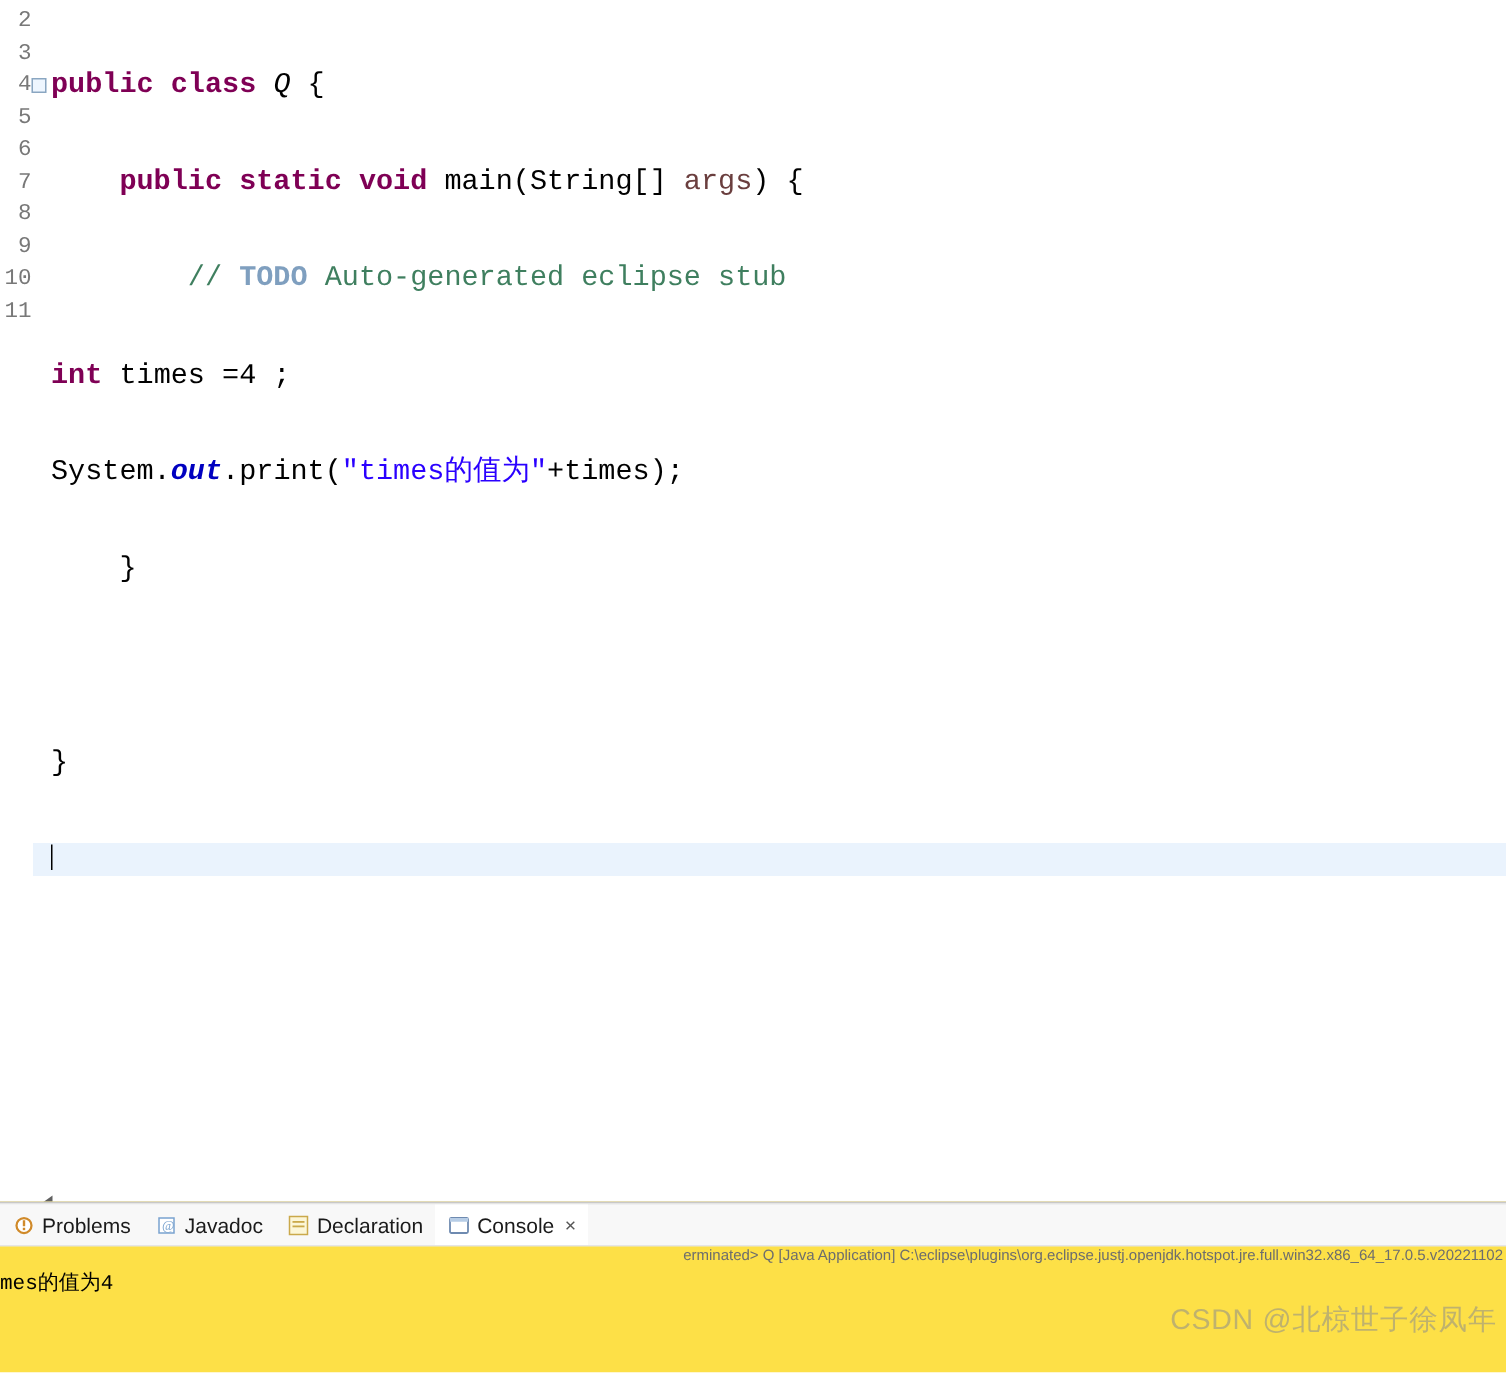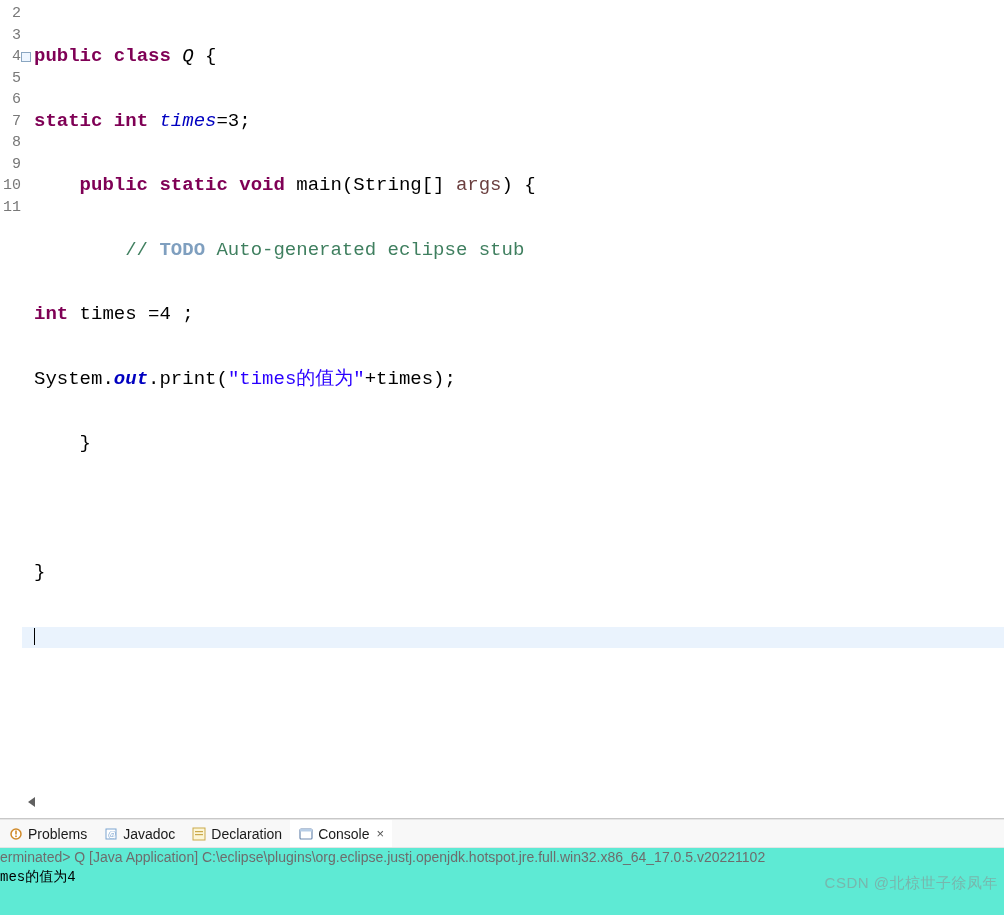--- a/index.html
+++ b/index.html
@@ -80,24 +80,24 @@
     }
     .hscroll .arrow {
       width: 0; height: 0;
       border-top: 5px solid transparent;
       border-bottom: 5px solid transparent;
       border-right: 7px solid #606060;
     }
 
     .bottom-panel {
       border-top: 1px solid #c8c8c8;
-      background: #5eead4;
+      background: #fde047;
       position: absolute;
       bottom: 0; left: 0; right: 0;
-      height: 97px;
+      height: 114px;
     }
     .tab-bar {
       display: flex;
       align-items: center;
       height: 28px;
       font-family: "Segoe UI", Tahoma, sans-serif;
       font-size: 14px;
       background: #f8f8f8;
       border-top: 1px solid #e5e5e5;
     }
@@ -121,42 +121,43 @@
       content:"";
       position:absolute;
       left:-1px; right:-1px; top:-1px;
       height:2px;
     }
     .tab:not(.active){
       background:#f8f8f8;
     }
     .terminated {
       font-family: "Segoe UI", Tahoma, sans-serif;
-      font-size: 14px;
+      font-size: 10px;
       color: #6d6d6d;
       padding: 1px 2px 0 0px;
       border-top: 1px solid #e5e5e5;
       white-space: nowrap;
       overflow: hidden;
+      text-align: right;
     }
     .console-out {
       font-family: Consolas, "Courier New", monospace;
       font-size: 14px;
       color: #000;
       padding: 3px 0 0 0px;
       white-space: nowrap;
       overflow: hidden;
     }
 
     .watermark {
       position: absolute;
       right: 6px;
       bottom: 22px;
       font-family: "Segoe UI", Tahoma, sans-serif;
-      font-size: 15px;
+      font-size: 19px;
       color: rgba(140,140,140,0.55);
       letter-spacing: 0.5px;
       pointer-events: none;
     }
 
     .icon-problems svg, .icon-javadoc svg, .icon-decl svg, .icon-console svg { display:block; }
   </style>
 </head>
 <body>
 
@@ -168,21 +169,20 @@
     <div class="ln">5</div>
     <div class="ln">6</div>
     <div class="ln">7</div>
     <div class="ln">8</div>
     <div class="ln">9</div>
     <div class="ln">10</div>
     <div class="ln">11</div>
   </div>
   <div class="code">
     <div class="line"><span class="kw">public</span> <span class="kw">class</span> <span class="cls">Q</span><span class="plain"> {</span></div>
-    <div class="line"><span class="kw">static</span> <span class="kw">int</span> <span class="fld">times</span><span class="plain">=3;</span></div>
     <div class="line"><span>    </span><span class="kw">public</span> <span class="kw">static</span> <span class="kw">void</span><span class="plain"> main(String[] </span><span class="param">args</span><span class="plain">) {</span></div>
     <div class="line"><span>        </span><span class="cmt">// </span><span class="todo">TODO</span><span class="cmt"> Auto-generated eclipse stub</span></div>
     <div class="line"><span class="kw">int</span><span class="plain"> times =4 ;</span></div>
     <div class="line"><span class="plain">System.</span><span class="cstat">out</span><span class="plain">.print(</span><span class="str">"times的值为"</span><span class="plain">+times);</span></div>
     <div class="line"><span>    </span><span class="plain">}</span></div>
     <div class="line"></div>
     <div class="line"><span class="plain">}</span></div>
     <div class="line current"><span class="cursor"></span></div>
   </div>
 </div>

